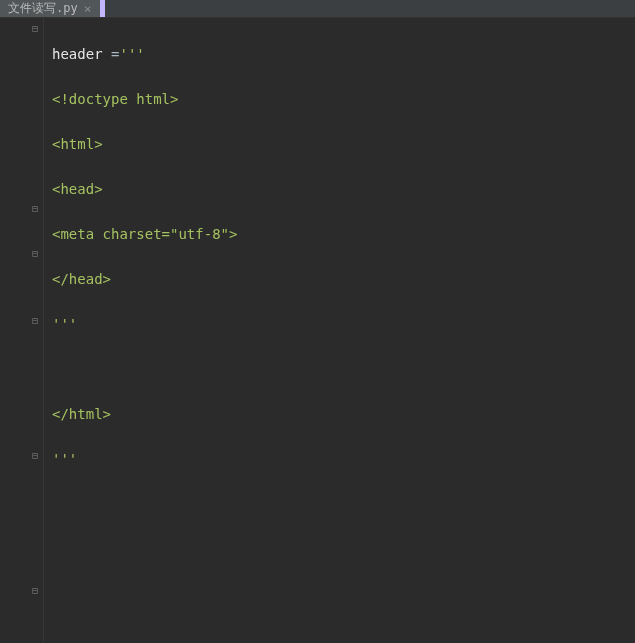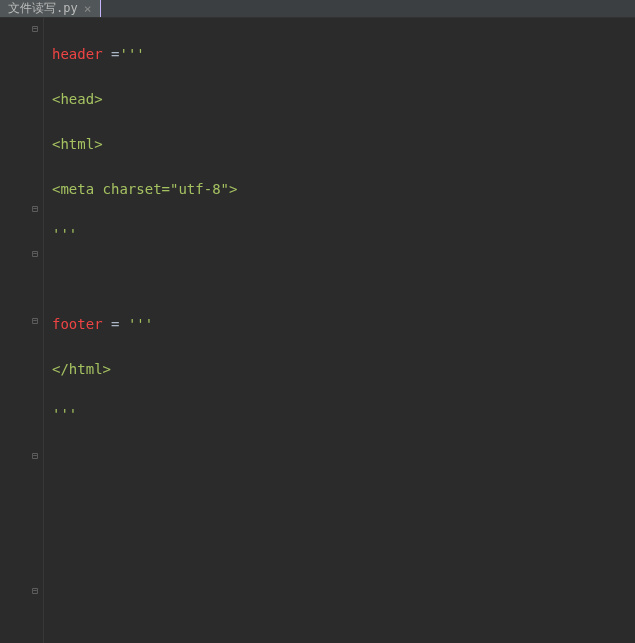--- a/index.html
+++ b/index.html
@@ -21,21 +21,21 @@
   border-bottom: 1px solid #323232;
 }
 .tab {
   background: #515658;
   color: #bbbbbb;
   padding: 0 8px;
   display: flex;
   align-items: center;
   gap: 6px;
   font-size: 12px;
-  border-right: 1px solid #c4b5fd;
+  border-right: 5px solid #c4b5fd;
   cursor: pointer;
 }
 .tab .close {
   color: #8a8a8a;
   font-size: 13px;
   line-height: 1;
 }
 .editor {
   flex: 1;
   display: flex;
@@ -61,21 +61,21 @@
 .code {
   flex: 1;
   padding: 2px 0 0 8px;
   line-height: 22.5px;
   white-space: pre;
   color: #a9b7c6;
 }
 .code-line { height: 22.5px; }
 .s { color: #a5c261; }
 .op { color: #a9b7c6; }
-.id { color: #ef4444; }
+.id { color: #e5e5e5; }
 </style>
 </head>
 <body>
 
 <div class="tab-bar">
   <div class="tab">
     <span>文件读写.py</span>
     <span class="close">×</span>
   </div>
 </div>
@@ -84,26 +84,27 @@
   <div class="gutter">
     <div class="fold-marker" style="top:6px">⊟</div>
     <div class="fold-marker" style="top:186px">⊟</div>
     <div class="fold-marker" style="top:231px">⊟</div>
     <div class="fold-marker" style="top:298px">⊟</div>
     <div class="fold-marker" style="top:433px">⊟</div>
     <div class="fold-marker" style="top:568px">⊟</div>
   </div>
   <div class="code">
 <div class="code-line"><span class="id">header </span><span class="op">=</span><span class="s"></span><span class="s">'''</span></div>
+<div class="code-line s">&lt;!doctype html&gt;</div>
+<div class="code-line s">&lt;html&gt;</div>
 <div class="code-line s">&lt;head&gt;</div>
-<div class="code-line s">&lt;html&gt;</div>
 <div class="code-line s">&lt;meta charset="utf-8"&gt;</div>
+<div class="code-line s">&lt;/head&gt;</div>
 <div class="code-line s">'''</div>
 <div class="code-line"></div>
-<div class="code-line"><span class="id">footer </span><span class="op">= </span><span class="s">'''</span></div>
 <div class="code-line s">&lt;/html&gt;</div>
 <div class="code-line s">'''</div>
 
 
 
 
 
 
 
 

